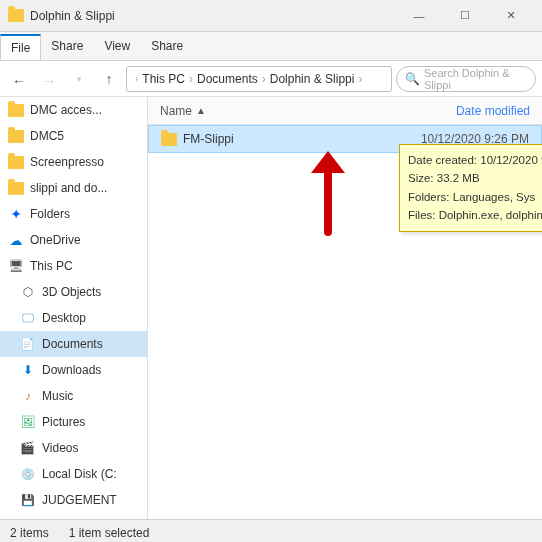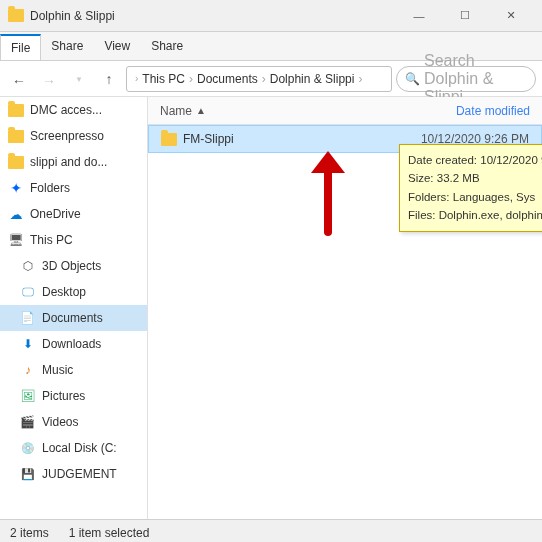--- a/index.html
+++ b/index.html
@@ -327,33 +327,39 @@
     <span style="color:#aaa;font-size:10px;">›</span>
     <span style="color:#333;">This PC</span>
     <span style="color:#aaa;">›</span>
     <span style="color:#333;">Documents</span>
     <span style="color:#aaa;">›</span>
     <span style="color:#333;">Dolphin &amp; Slippi</span>
     <span style="color:#aaa;">›</span>
   </div>
   <div class="search-bar">
     <span style="color:#999;">🔍</span>
-    <span style="font-size:16px;color:#aaa;">Search Dolphin &amp; Slippi</span>
+    <span style="font-size:11px;color:#aaa;">Search Dolphin &amp; Slippi</span>
   </div>
 </div>
 
 <div class="main-area">
 
   <div class="sidebar">
 
     <div class="sidebar-item">
       <div class="sidebar-icon">
           <div class="icon-folder yellow"></div>
         </div>
       <span class="sidebar-label">DMC acces...</span>
+    </div>
+    <div class="sidebar-item">
+      <div class="sidebar-icon">
+          <div class="icon-folder yellow"></div>
+        </div>
+      <span class="sidebar-label">DMC5</span>
     </div>
     <div class="sidebar-item">
       <div class="sidebar-icon">
           <div class="icon-folder yellow"></div>
         </div>
       <span class="sidebar-label">Screenpresso</span>
     </div>
     <div class="sidebar-item">
       <div class="sidebar-icon">
           <div class="icon-folder yellow"></div>

